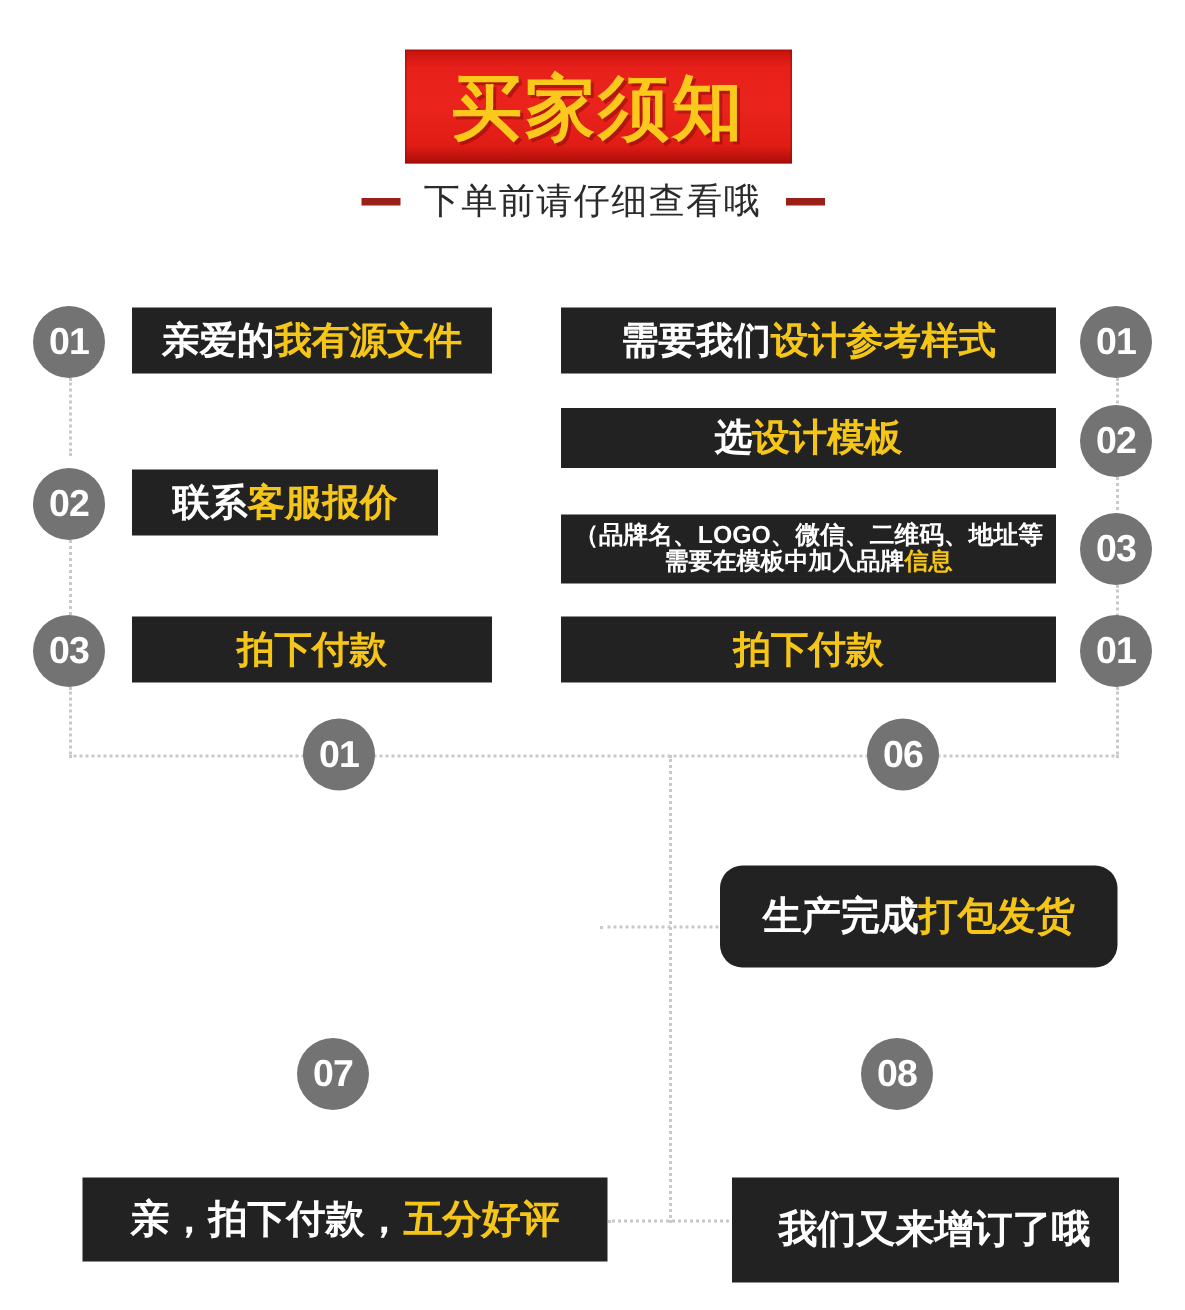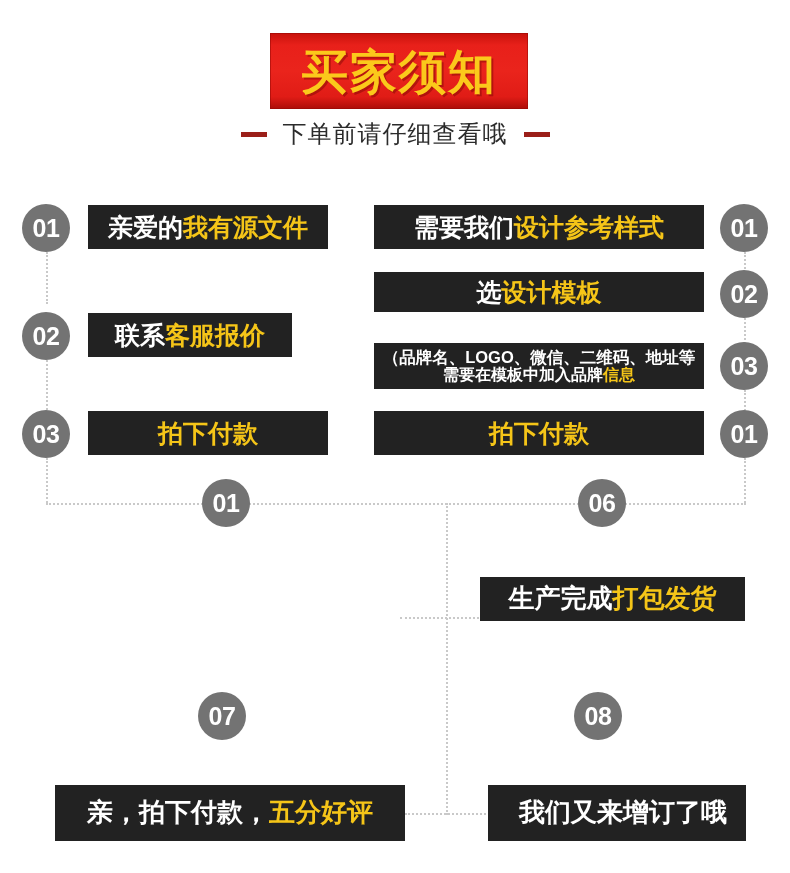--- a/index.html
+++ b/index.html
@@ -206,37 +206,37 @@
     </div>
   </div>
 
   <div class="badge" style="left:202px; top:479px;">
     <span>01</span>
   </div>
   <div class="badge" style="left:578px; top:479px;">
     <span>06</span>
   </div>
 
-  <div class="box fs26" style="left:480px; top:577px; width:265px; height:44px;">
+  <div class="box fs26" style="left:480px; top:577px; width:265px; height:68px;border-radius:15px;">
     <div class="line">
       <span class="w">生产完成</span><span class="y">打包发货</span>
     </div>
   </div>
 
   <div class="badge" style="left:198px; top:692px;">
     <span>07</span>
   </div>
   <div class="badge" style="left:574px; top:692px;">
     <span>08</span>
   </div>
 
   <div class="box fs26" style="left:55px; top:785px; width:350px; height:56px;">
     <div class="line">
       <span class="w">亲，拍下付款，</span><span class="y">五分好评</span>
     </div>
   </div>
-  <div class="box fs26" style="left:488px; top:785px; width:258px; height:56px;padding-left:12px;">
+  <div class="box fs26" style="left:488px; top:785px; width:258px; height:70px;padding-left:12px;">
     <div class="line">
       <span class="w">我们又来增订了哦</span><span class="y"></span>
     </div>
   </div>
 
 </div>
 
 </body></html>

